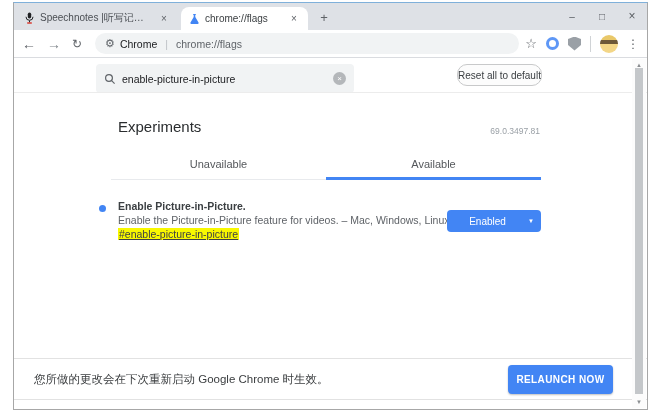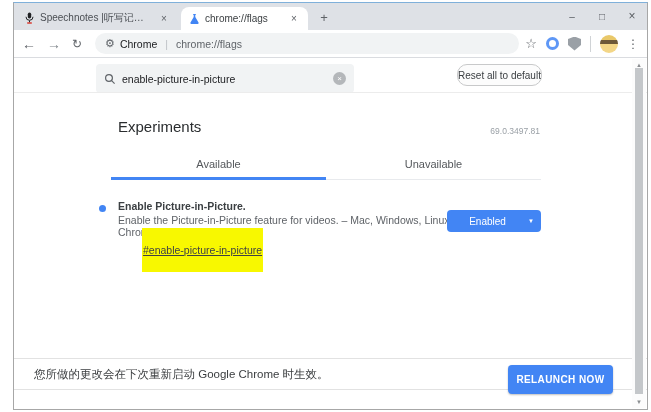--- a/index.html
+++ b/index.html
@@ -56,26 +56,26 @@
   .page-title { position:absolute; left:104px; top:60px; font-size:15px; font-weight:400; color:#2a2d2f; }
   .version { position:absolute; right:107px; top:68px; font-size:8.5px; color:#9aa0a6; }
   .avtabs { position:absolute; left:97px; top:95px; width:430px; height:27px; display:flex; }
   .avtab { flex:1; text-align:center; font-size:11px; color:#55585c; padding-top:5px; height:27px; }
   .avtab.active { border-bottom:3px solid #4285f4; }
   .avtab.inactive { border-bottom:1px solid #e8eaed; }
   .flag-dot { position:absolute; left:85px; top:147px; width:7px; height:7px; border-radius:50%; background:#4285f4; }
   .flag-name { position:absolute; left:104px; top:142px; font-size:10.5px; font-weight:bold; color:#3c4043; }
   .flag-desc { position:absolute; left:104px; top:156px; width:350px; font-size:10.5px; color:#5f6368; }
   .flag-link { position:absolute; left:104px; top:170px; font-size:10.5px; color:#3f4144; text-decoration:underline;
-               background:#f8f800; padding:16px 1px;margin-left:24px; }
+               background:#f8f800; padding:0 1px; }
   .flag-select { position:absolute; left:433px; top:152px; width:94px; height:22px; background:#4285f4; border-radius:4px;
                  display:flex; align-items:center; color:#fff; }
   .flag-select-label { flex:1; text-align:center; font-size:10px; }
   .flag-select-arrow { font-size:6px; margin-right:7px; }
-  .footer { position:absolute; left:0; right:0; top:300px; height:32px; border-top:1px solid #e2e2e2; border-bottom:1px solid #e2e2e2;
+  .footer { position:absolute; left:0; right:0; top:300px; height:42px; border-top:1px solid #e2e2e2; border-bottom:1px solid #e2e2e2;
             background:#fff; display:flex; align-items:center; padding-left:20px; }
   .footer-msg { font-size:11.5px; color:#3a3d3f; }
   .relaunch-btn { position:absolute; right:34px; top:6px; width:105px; height:29px; background:#4285f4; border-radius:4px;
                   color:#fff; font-size:10px; font-weight:bold; letter-spacing:0.4px; display:flex; align-items:center;
                   justify-content:center; box-shadow:0 1px 2px rgba(0,0,0,0.25); }
 
   
   .scrollbar { position:absolute; top:1px; right:1px; bottom:1px; width:14px; background:#fcfcfc; }
   .scroll-arrow { position:absolute; left:0; width:14px; height:12px; display:flex; align-items:center; justify-content:center;
                   font-size:6px; color:#8a8d90; }
@@ -154,22 +154,22 @@
     </div>
 
     <div class="reset-btn">Reset all to default</div>
 
     <div class="divider1"></div>
 
     <div class="page-title">Experiments</div>
     <div class="version">69.0.3497.81</div>
 
     <div class="avtabs">
+      <div class="avtab inactive">Unavailable</div>
       <div class="avtab active">Available</div>
-      <div class="avtab inactive">Unavailable</div>
     </div>
 
     <div class="flag-dot"></div>
     <div class="flag-name">Enable Picture-in-Picture.</div>
     <div class="flag-desc">Enable the Picture-in-Picture feature for videos. – Mac, Windows, Linux, Chrome OS</div>
     <a class="flag-link">#enable-picture-in-picture</a>
 
     <div class="flag-select">
       <span class="flag-select-label">Enabled</span>
       <span class="flag-select-arrow">▼</span>

